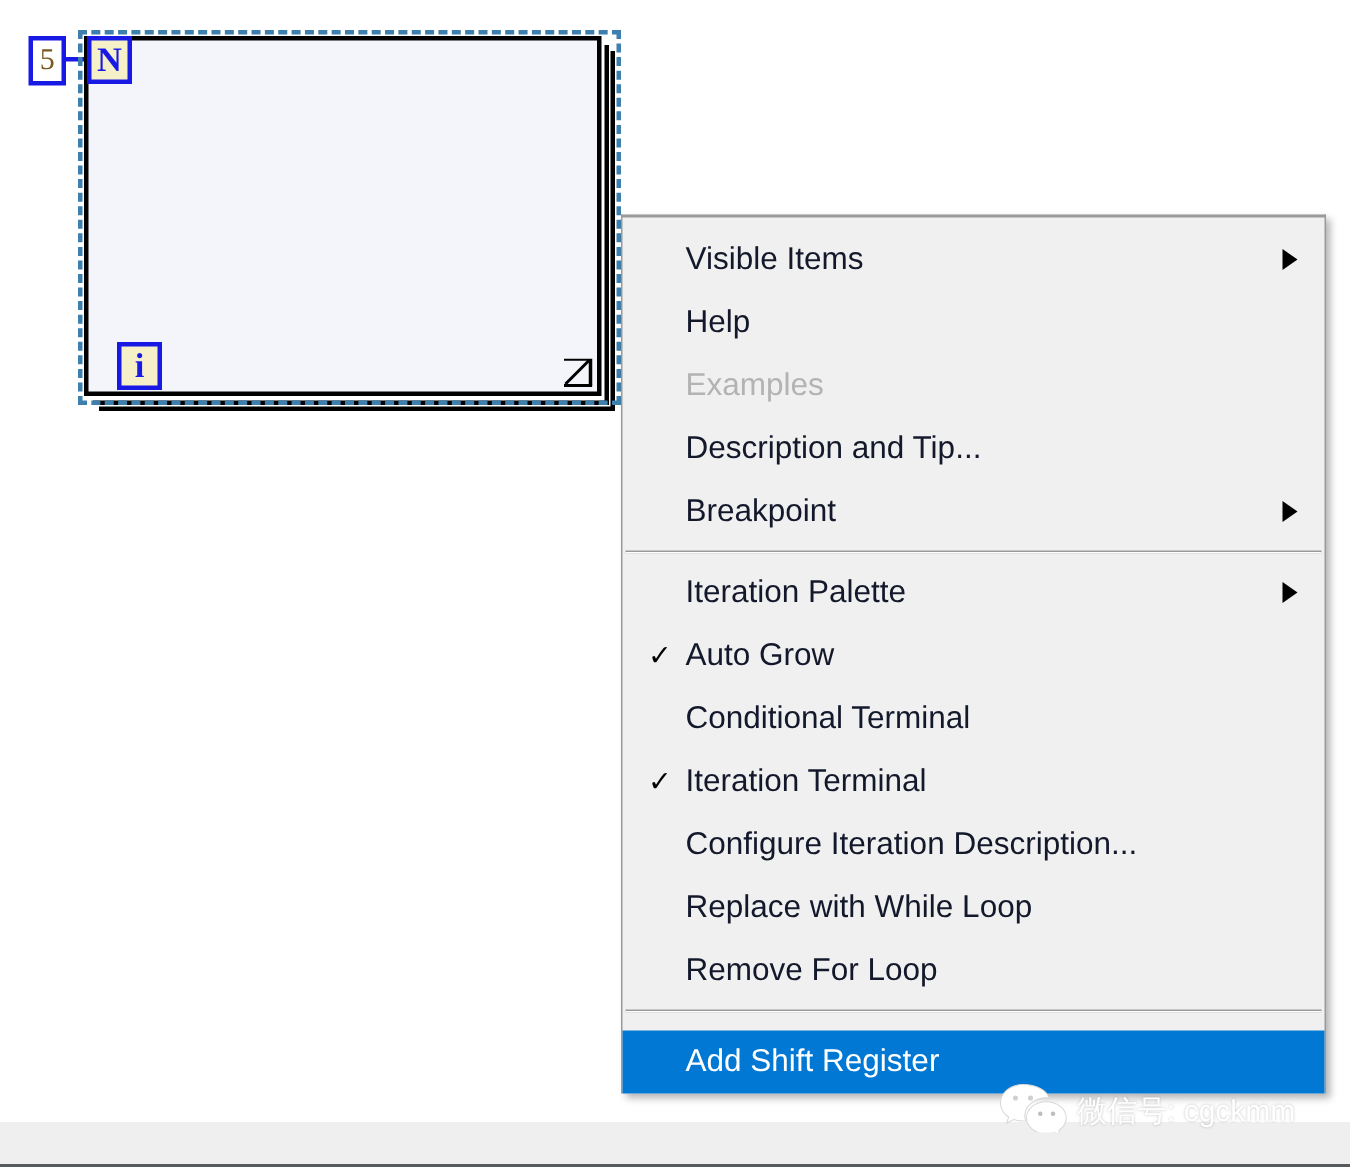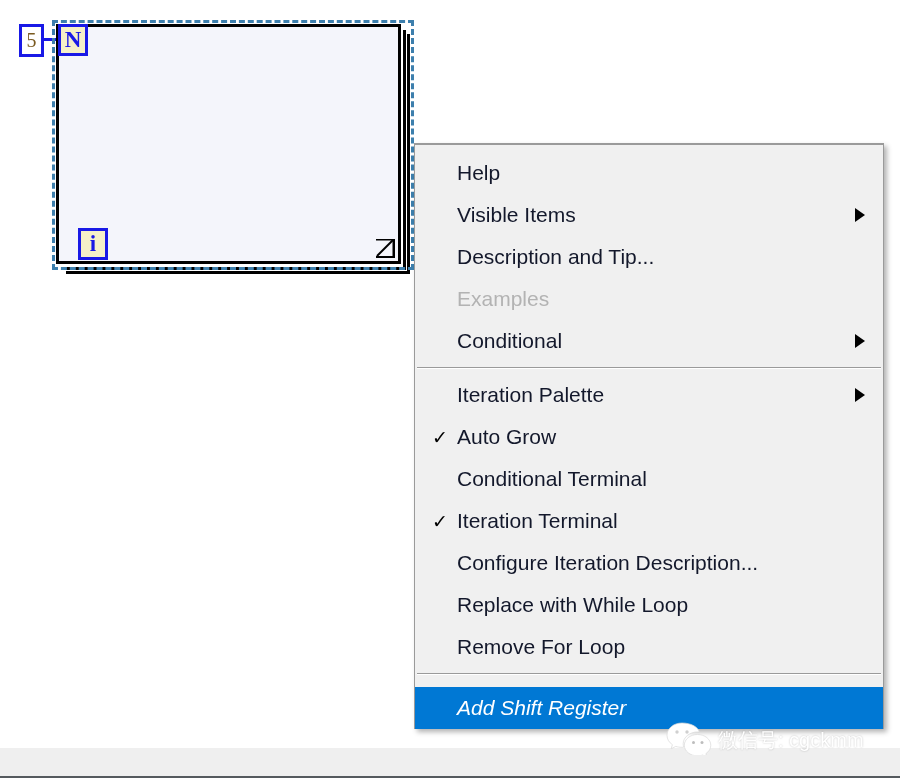--- a/index.html
+++ b/index.html
@@ -176,21 +176,20 @@
     box-sizing: border-box;
     font-family: "Liberation Sans", sans-serif;
     font-size: 21px;
     color: #13182b;
     white-space: nowrap;
   }
   .menu-item.disabled { color: #b3b3b3; }
   .menu-item.highlight {
     background: #0078d4;
     color: #ffffff;
-    font-style: italic;
   }
   .menu-label { flex: 0 0 auto; }
   .menu-check {
     position: absolute;
     left: 17px;
     top: 50%;
     transform: translateY(-50%);
     width: 16px;
     height: 16px;
     font-size: 19px;
@@ -262,34 +261,34 @@
     </div>
     <div id="loop-selection"></div>
   </div>
 
   <div id="n-terminal">N</div>
   <div id="i-terminal">i</div>
 
   <div id="context-menu">
 
     <div class="menu-item">
-      <span class="menu-label">Help</span>
-    </div>
-    <div class="menu-item">
       <span class="menu-label">Visible Items</span>
       <span class="menu-arrow"></span>
     </div>
     <div class="menu-item">
-      <span class="menu-label">Description and Tip...</span>
+      <span class="menu-label">Help</span>
     </div>
     <div class="menu-item disabled">
       <span class="menu-label">Examples</span>
     </div>
     <div class="menu-item">
-      <span class="menu-label">Conditional</span>
+      <span class="menu-label">Description and Tip...</span>
+    </div>
+    <div class="menu-item">
+      <span class="menu-label">Breakpoint</span>
       <span class="menu-arrow"></span>
     </div>
 
     <div class="menu-sep"></div>
 
     <div class="menu-item">
       <span class="menu-label">Iteration Palette</span>
       <span class="menu-arrow"></span>
     </div>
     <div class="menu-item">

